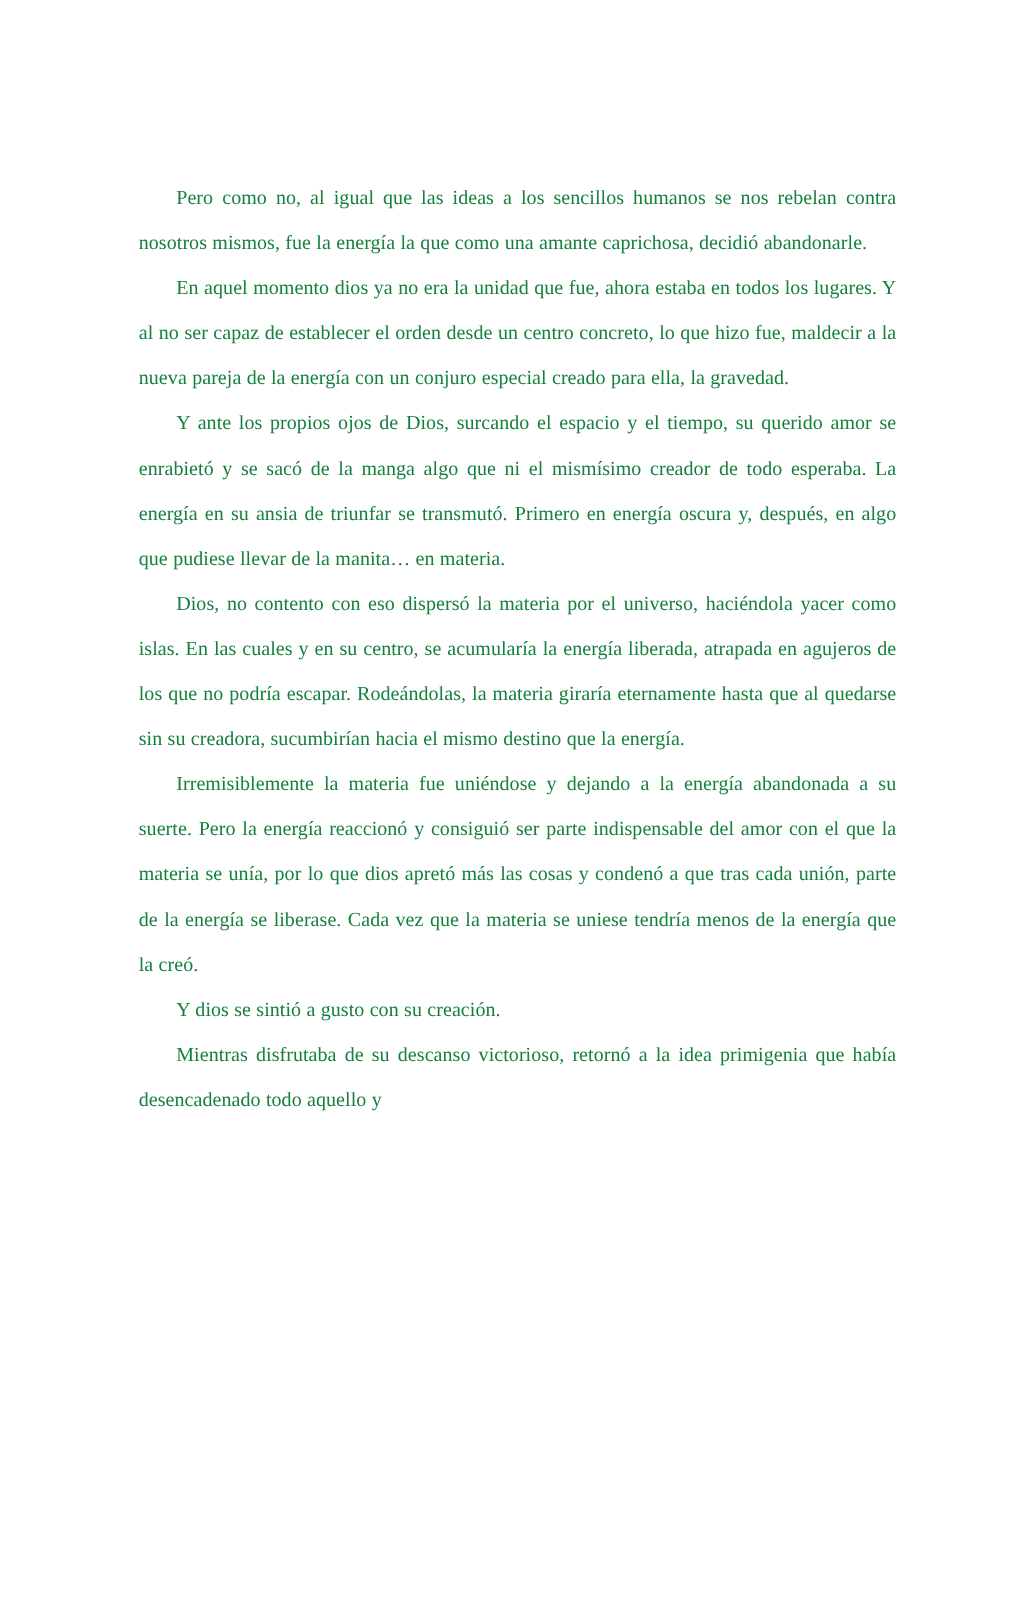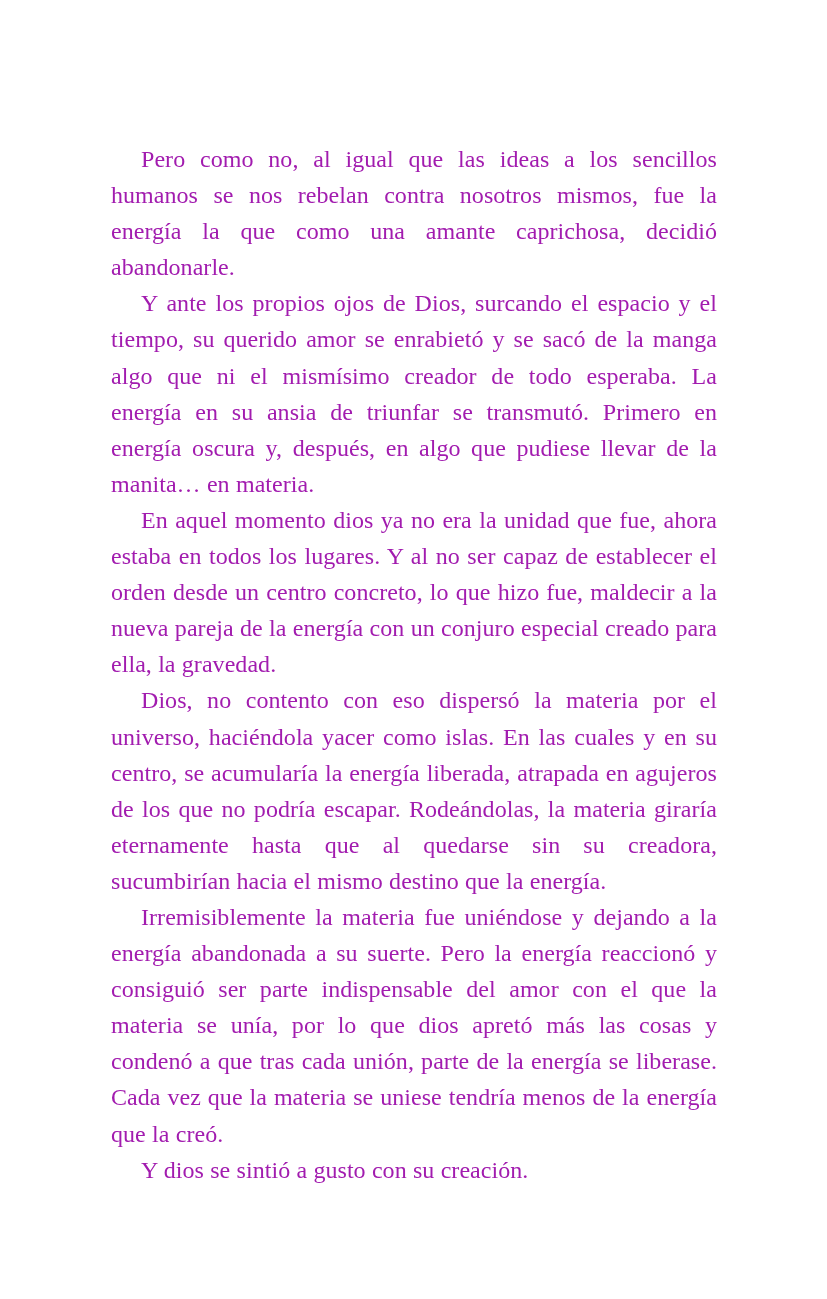--- a/index.html
+++ b/index.html
@@ -26,37 +26,38 @@
     left: 111px;
     top: 141px;
     width: 606px;
   }
   .para {
     margin: 0;
     padding: 0;
     text-indent: 30px;
     text-align: justify;
     text-justify: inter-word;
-    font-size: 24px;
+    font-size: 16px;
     line-height: 36.1px;
-    color: #a21caf;
+    color: #15803d;
     letter-spacing: 0.05px;
     word-spacing: 0.2px;
     -webkit-font-smoothing: antialiased;
   }
   
   .para:last-child {
     text-align: justify;
   }
 </style>
 </head>
 <body>
 
 <div class="page">
   <div class="text-column">
     <p class="para">Pero como no, al igual que las ideas a los sencillos humanos se nos rebelan contra nosotros mismos, fue la energía la que como una amante caprichosa, decidió abandonarle.</p>
+    <p class="para">En aquel momento dios ya no era la unidad que fue, ahora estaba en todos los lugares. Y al no ser capaz de establecer el orden desde un centro concreto, lo que hizo fue, maldecir a la nueva pareja de la energía con un conjuro especial creado para ella, la gravedad.</p>
     <p class="para">Y ante los propios ojos de Dios, surcando el espacio y el tiempo, su querido amor se enrabietó y se sacó de la manga algo que ni el mismísimo creador de todo esperaba. La energía en su ansia de triunfar se transmutó. Primero en energía oscura y, después, en algo que pudiese llevar de la manita… en materia.</p>
-    <p class="para">En aquel momento dios ya no era la unidad que fue, ahora estaba en todos los lugares. Y al no ser capaz de establecer el orden desde un centro concreto, lo que hizo fue, maldecir a la nueva pareja de la energía con un conjuro especial creado para ella, la gravedad.</p>
     <p class="para">Dios, no contento con eso dispersó la materia por el universo, haciéndola yacer como islas. En las cuales y en su centro, se acumularía la energía liberada, atrapada en agujeros de los que no podría escapar. Rodeándolas, la materia giraría eternamente hasta que al quedarse sin su creadora, sucumbirían hacia el mismo destino que la energía.</p>
     <p class="para">Irremisiblemente la materia fue uniéndose y dejando a la energía abandonada a su suerte. Pero la energía reaccionó y consiguió ser parte indispensable del amor con el que la materia se unía, por lo que dios apretó más las cosas y condenó a que tras cada unión, parte de la energía se liberase. Cada vez que la materia se uniese tendría menos de la energía que la creó.</p>
     <p class="para">Y dios se sintió a gusto con su creación.</p>
+    <p class="para">Mientras disfrutaba de su descanso victorioso, retornó a la idea primigenia que había desencadenado todo aquello y</p>
   </div>
 </div>
 
 </body></html>

